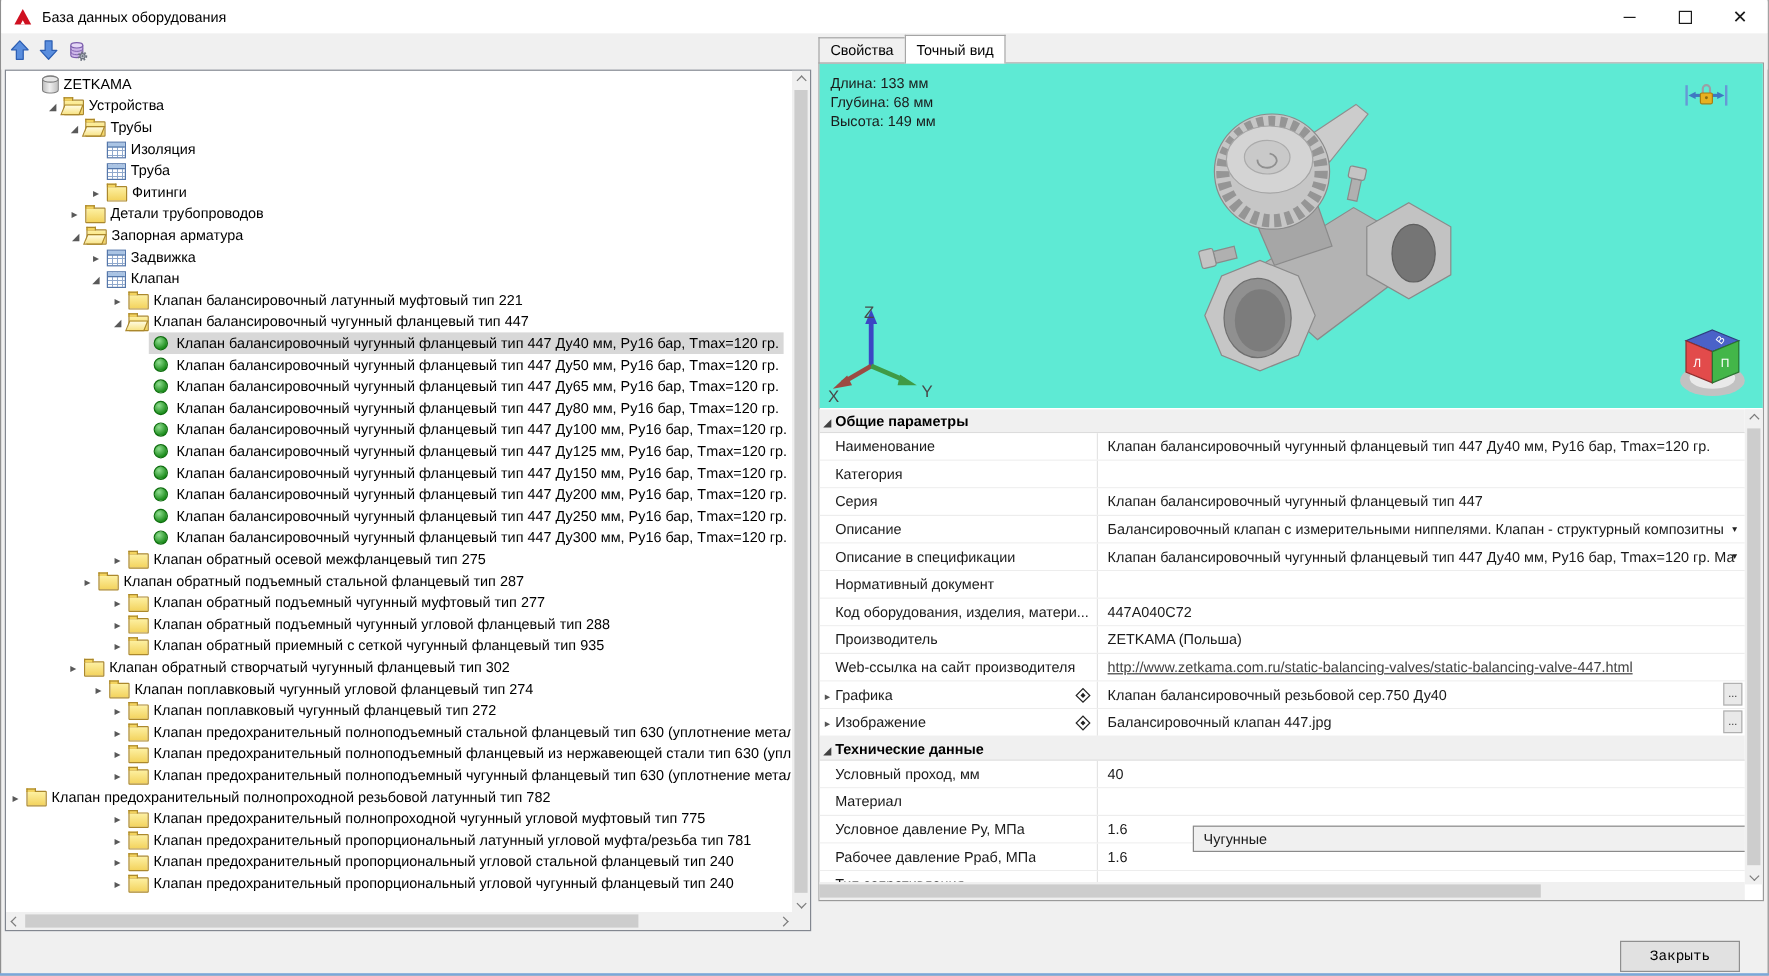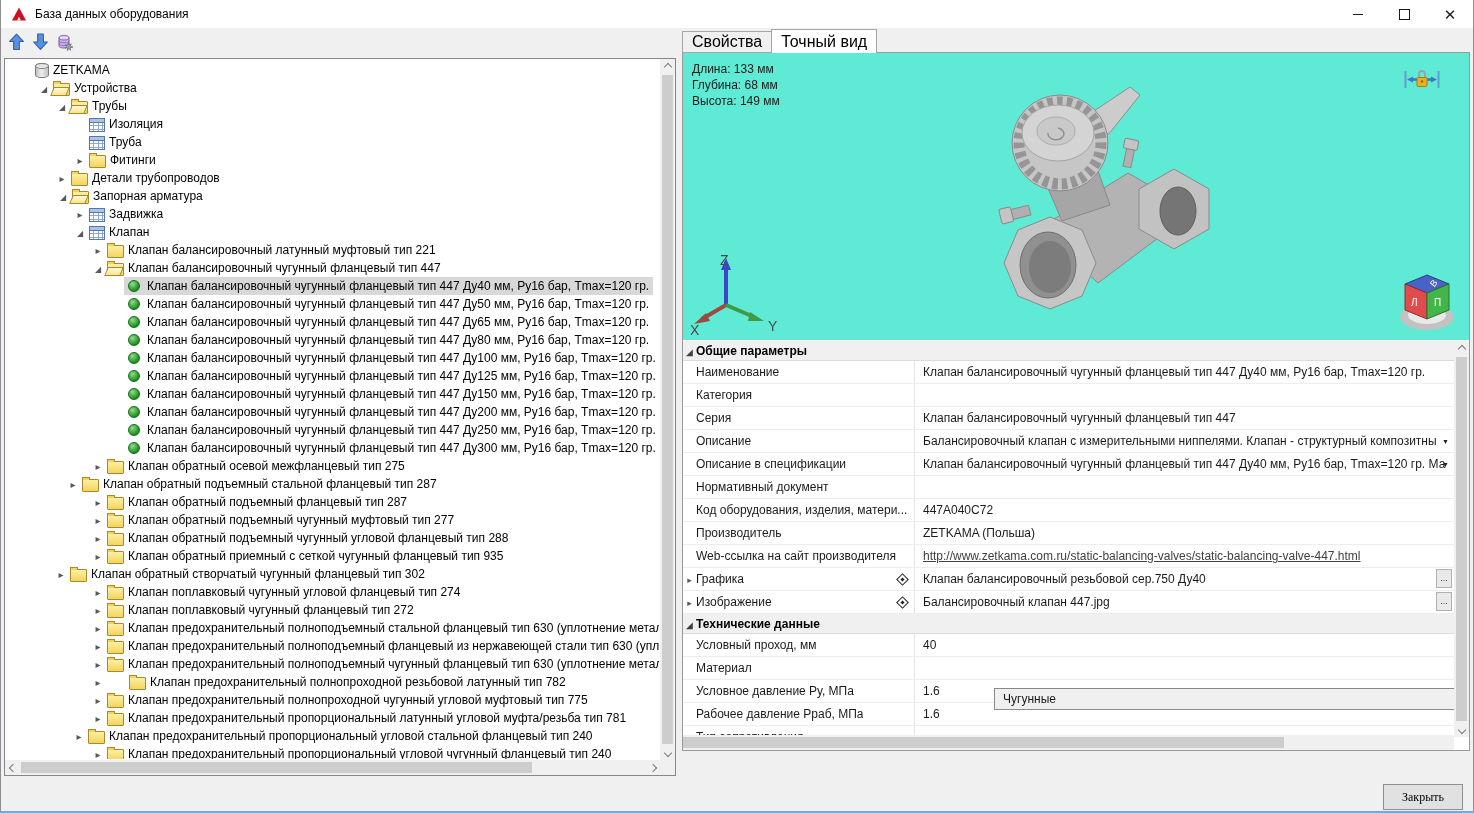--- a/index.html
+++ b/index.html
@@ -49,21 +49,21 @@
   .ico-folder-closed,.ico-folder-open{width:15px;height:11px;background:linear-gradient(#fdf0a1,#f3d35e);border:1px solid #ab882c;border-radius:1px;margin-top:3px;}
   .ico-folder-closed::before,.ico-folder-open::before{content:'';position:absolute;top:-3px;left:-1px;width:6px;height:2px;background:#f3d35e;border:1px solid #ab882c;border-bottom:none;}
   .ico-folder-open::after{content:'';position:absolute;left:-2px;bottom:-1px;width:14px;height:7px;background:linear-gradient(#fffbe0,#f8e488);border:1px solid #ab882c;transform:skewX(-22deg);}
   .ico-table{width:14px;height:12px;border:1px solid #5577aa;background:
      repeating-linear-gradient(to right,transparent 0 3.3px,#8fa8cc 3.3px 4.3px),
      repeating-linear-gradient(to bottom,transparent 0 2.6px,#8fa8cc 2.6px 3.6px),#fff;margin-top:1px;}
   .ico-table::before{content:'';position:absolute;left:0;top:0;right:0;height:3px;background:#aac4e4;border-bottom:1px solid #5577aa;}
   .ico-sphere{width:10px;height:10px;border-radius:50%;margin:0 3px;background:radial-gradient(circle at 35% 30%,#8fdd8f,#1f8f1f 70%);border:1px solid #0e6e0e;}
   
   .tabs{position:absolute;left:682px;top:29px;display:flex;align-items:flex-end;z-index:3;}
-  .tab{font-size:16px;padding:0 9px;display:flex;align-items:center;border:1px solid #a5a5a5;box-sizing:border-box;}
+  .tab{font-size:12px;padding:0 9px;display:flex;align-items:center;border:1px solid #a5a5a5;box-sizing:border-box;}
   .tab.inactive{height:22px;background:#f0f0f0;border-right:none;}
   .tab.active{height:24px;background:#fff;border-bottom:none;position:relative;}
   .rcontent{position:absolute;left:682px;top:52px;width:788px;height:699px;background:#fff;border:1px solid #9a9a9a;box-sizing:border-box;}
   
   .viewport{position:absolute;left:0;top:0;right:0;height:287px;background:#5eead4;overflow:hidden;}
   .dims{position:absolute;left:9px;top:8px;font-size:12px;color:#1a1a1a;line-height:16px;}
   .lockfit{position:absolute;right:28px;top:14px;}
   .axes{position:absolute;left:5px;top:198px;}
   .vcube{position:absolute;right:10px;top:218px;}
   .valve{position:absolute;left:295px;top:28px;}
@@ -85,21 +85,21 @@
   .vlink{color:#404040;text-decoration:underline;}
   .browse-btn{position:absolute;right:2px;top:1px;width:16px;height:19px;background:#e9e9e9;border:1px solid #b0b0b0;font-size:9px;line-height:5px;padding:0;color:#333;font-family:"Liberation Sans",sans-serif;}
   
   .grid-vscroll{right:0;top:288px;width:15px;height:396px;}
   .grid-hscroll{left:0;right:15px;bottom:0;height:15px;}
   
   .tree-vscroll{right:0;top:0;width:15px;bottom:15px;}
   .tree-hscroll{left:0;right:15px;bottom:0;height:15px;}
   .sb-corner{position:absolute;right:0;bottom:0;width:15px;height:15px;background:#f0f0f0;}
   
-  .close-btn{position:absolute;right:11px;bottom:3px;width:80px;height:26px;background:#e1e1e1;border:1px solid #8f8f8f;font-size:12px;font-family:Liberation Serif, serif;color:#000;}
+  .close-btn{position:absolute;right:24px;bottom:3px;width:100px;height:26px;background:#e1e1e1;border:1px solid #8f8f8f;font-size:12px;font-family:Liberation Mono, monospace;color:#000;}
   .bottom-accent{position:absolute;left:0;right:0;bottom:0;height:2px;background:#7aa7d9;}
 </style>
 </head>
 <body>
 
 <div class="titlebar">
   <svg class="app-icon" viewBox="0 0 16 16">
     <path d="M8 1.5 L15 14.5 H1 Z" fill="#cf1020"></path>
     <path d="M6.1 14.5 L8 10.8 L9.9 14.5 Z" fill="#ffffff"></path>
   </svg>
@@ -311,27 +311,20 @@
         <span class="expander closed"></span>
         <span class="row-core">
           <span class="ico ico-folder-closed"></span>
           <span class="lbl">Клапан обратный подъемный стальной фланцевый тип 287</span>
         </span>
       </div>
       <div class="tree-row" style="padding-left: 85px;">
         <span class="expander closed"></span>
         <span class="row-core">
           <span class="ico ico-folder-closed"></span>
-          <span class="lbl">Клапан обратный подъемный фланцевый тип 287</span>
-        </span>
-      </div>
-      <div class="tree-row" style="padding-left: 85px;">
-        <span class="expander closed"></span>
-        <span class="row-core">
-          <span class="ico ico-folder-closed"></span>
           <span class="lbl">Клапан обратный подъемный чугунный муфтовый тип 277</span>
         </span>
       </div>
       <div class="tree-row" style="padding-left: 85px;">
         <span class="expander closed"></span>
         <span class="row-core">
           <span class="ico ico-folder-closed"></span>
           <span class="lbl">Клапан обратный подъемный чугунный угловой фланцевый тип 288</span>
         </span>
       </div>
@@ -342,21 +335,21 @@
           <span class="lbl">Клапан обратный приемный с сеткой чугунный фланцевый тип 935</span>
         </span>
       </div>
       <div class="tree-row" style="padding-left: 48px;">
         <span class="expander closed"></span>
         <span class="row-core">
           <span class="ico ico-folder-closed"></span>
           <span class="lbl">Клапан обратный створчатый чугунный фланцевый тип 302</span>
         </span>
       </div>
-      <div class="tree-row" style="padding-left: 85px;">
+      <div class="tree-row" style="padding-left: 43px; margin-left: 26px;">
         <span class="expander closed"></span>
         <span class="row-core">
           <span class="ico ico-folder-closed"></span>
           <span class="lbl">Клапан поплавковый чугунный угловой фланцевый тип 274</span>
         </span>
       </div>
       <div class="tree-row" style="padding-left: 85px;">
         <span class="expander closed"></span>
         <span class="row-core">
           <span class="ico ico-folder-closed"></span>
@@ -377,42 +370,42 @@
           <span class="lbl">Клапан предохранительный полноподъемный фланцевый из нержавеющей стали тип 630 (упло</span>
         </span>
       </div>
       <div class="tree-row" style="padding-left: 85px;">
         <span class="expander closed"></span>
         <span class="row-core">
           <span class="ico ico-folder-closed"></span>
           <span class="lbl">Клапан предохранительный полноподъемный чугунный фланцевый тип 630 (уплотнение метал</span>
         </span>
       </div>
-      <div class="tree-row" style="padding-left: 85px; gap: 22px;">
+      <div class="tree-row" style="">
         <span class="expander closed"></span>
         <span class="row-core">
           <span class="ico ico-folder-closed"></span>
           <span class="lbl">Клапан предохранительный полнопроходной резьбовой латунный тип 782</span>
         </span>
       </div>
       <div class="tree-row" style="padding-left: 85px;">
         <span class="expander closed"></span>
         <span class="row-core">
           <span class="ico ico-folder-closed"></span>
           <span class="lbl">Клапан предохранительный полнопроходной чугунный угловой муфтовый тип 775</span>
         </span>
       </div>
       <div class="tree-row" style="padding-left: 85px;">
         <span class="expander closed"></span>
         <span class="row-core">
           <span class="ico ico-folder-closed"></span>
           <span class="lbl">Клапан предохранительный пропорциональный латунный угловой муфта/резьба тип 781</span>
         </span>
       </div>
-      <div class="tree-row" style="padding-left: 66px;">
+      <div class="tree-row" style="padding-left: 85px;">
         <span class="expander closed"></span>
         <span class="row-core">
           <span class="ico ico-folder-closed"></span>
           <span class="lbl">Клапан предохранительный пропорциональный угловой стальной фланцевый тип 240</span>
         </span>
       </div>
       <div class="tree-row" style="padding-left: 85px;">
         <span class="expander closed"></span>
         <span class="row-core">
           <span class="ico ico-folder-closed"></span>

